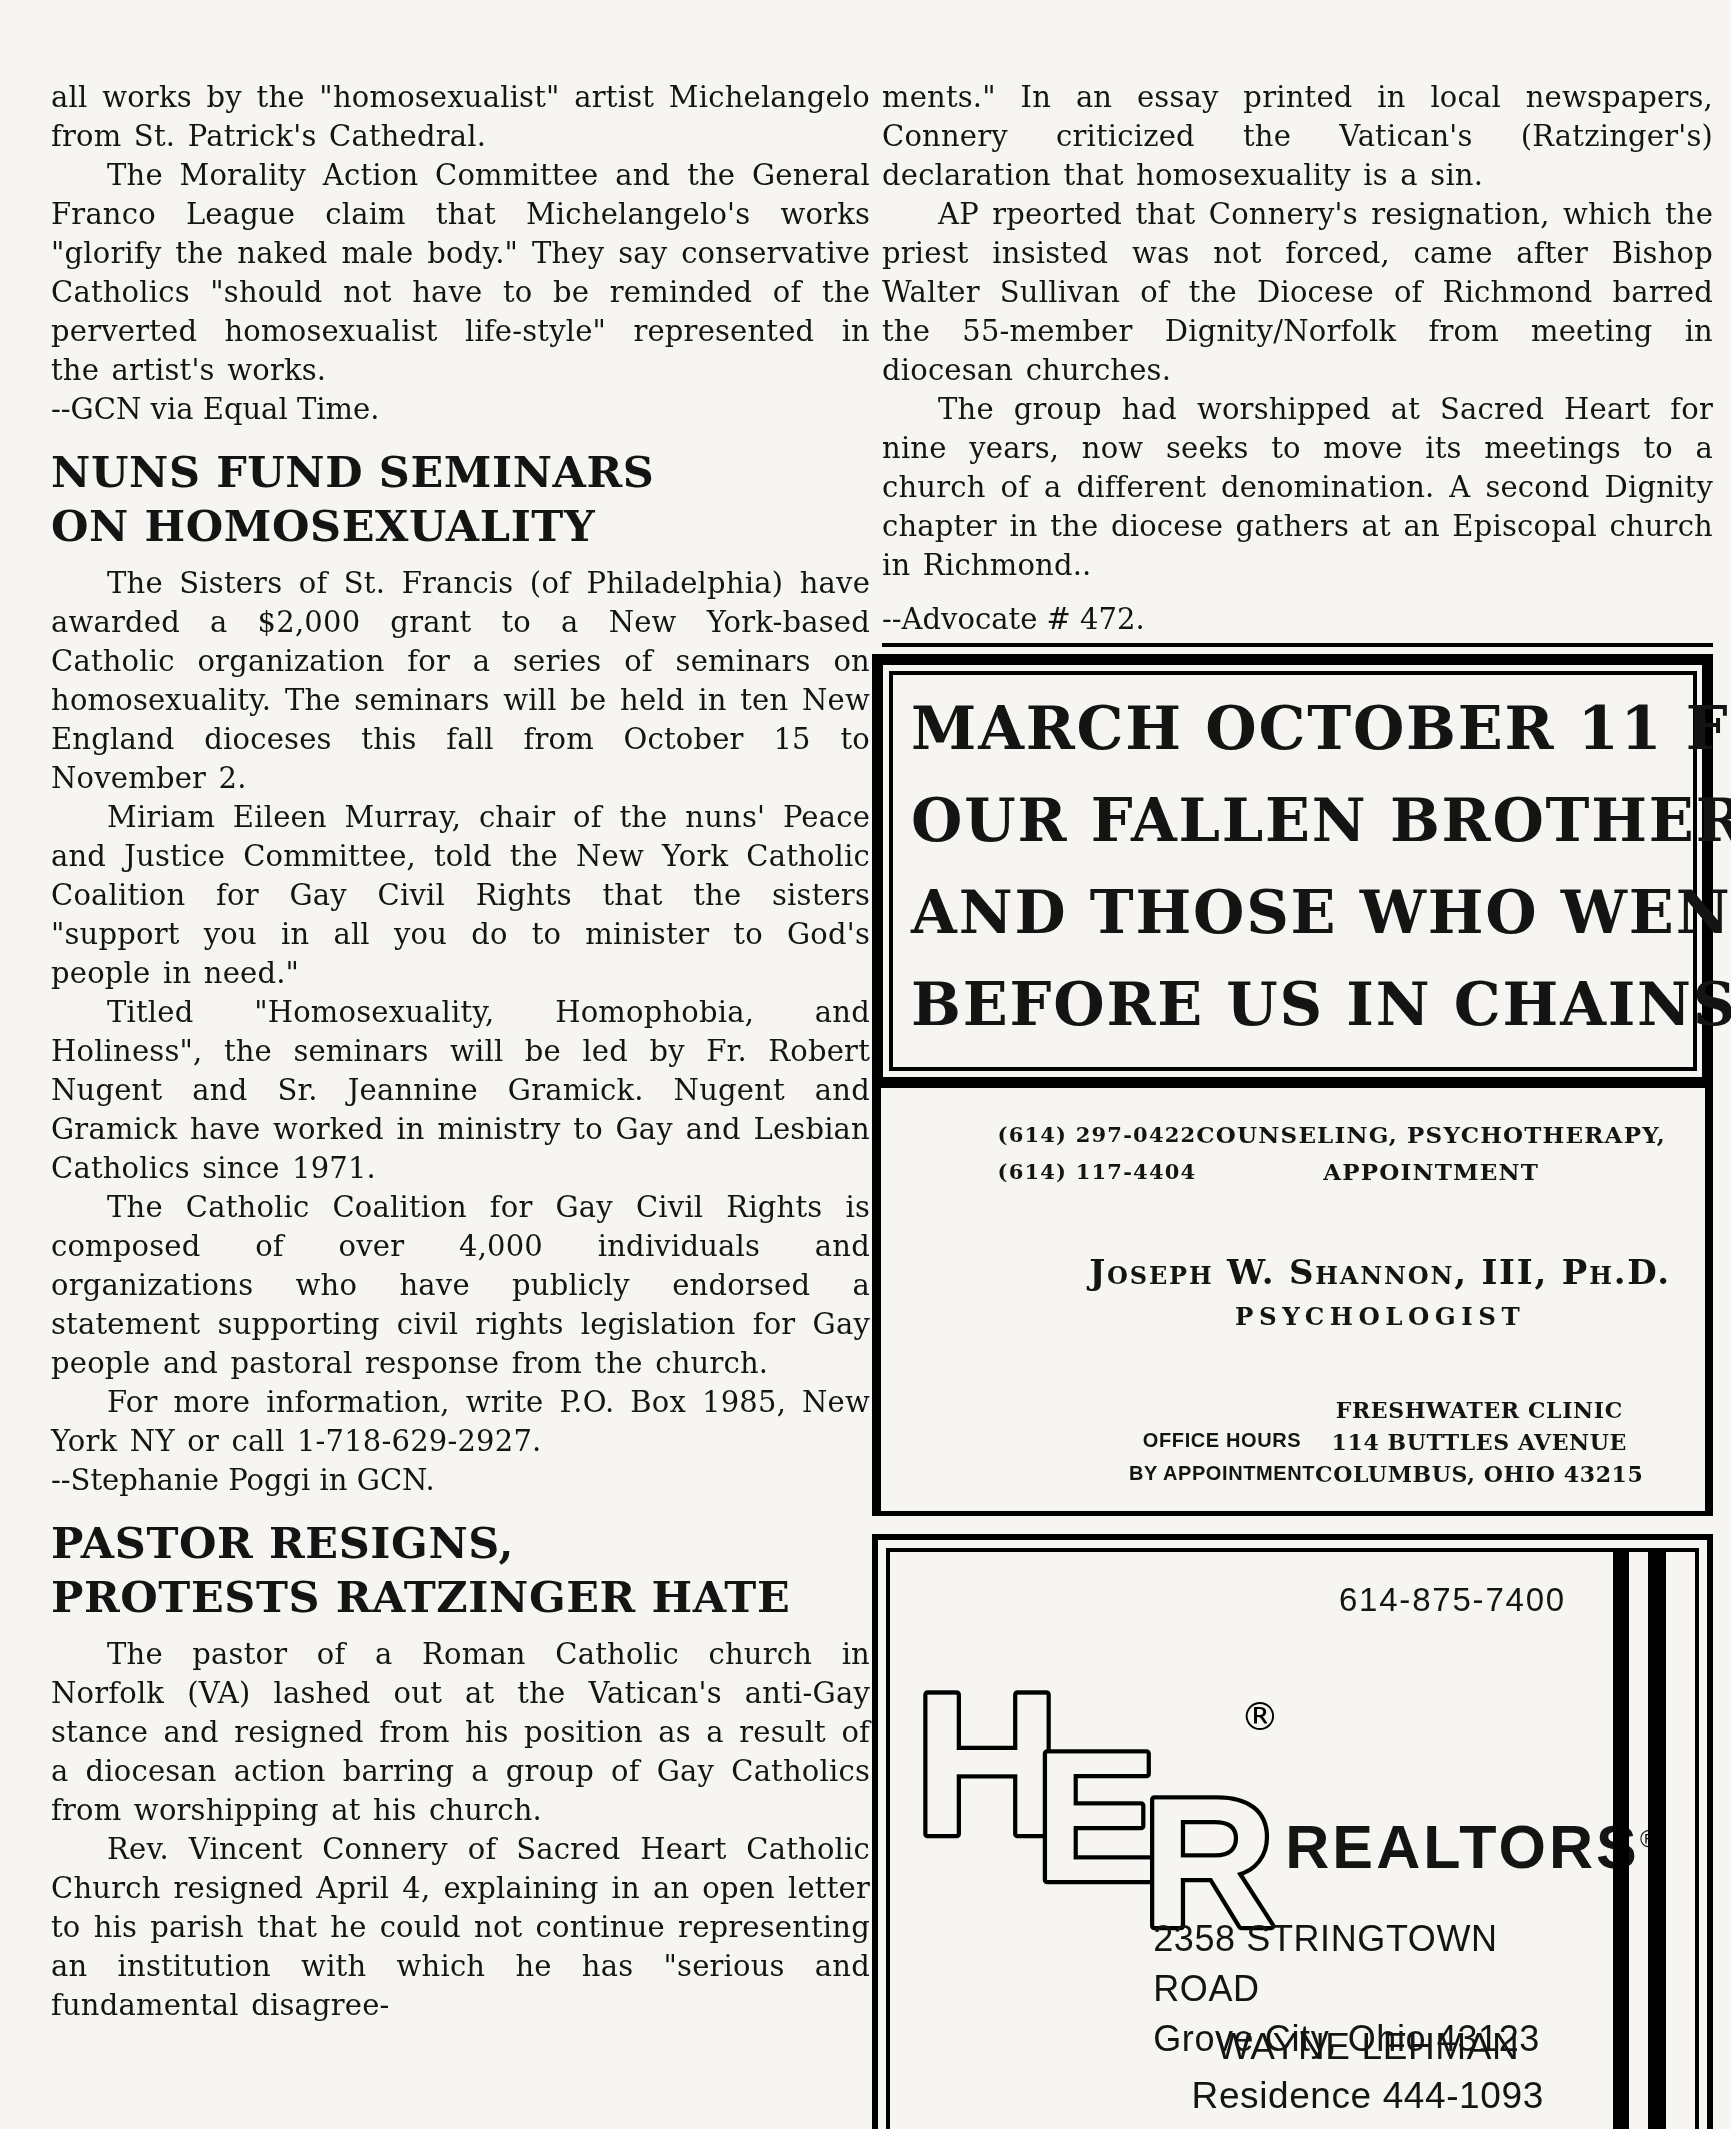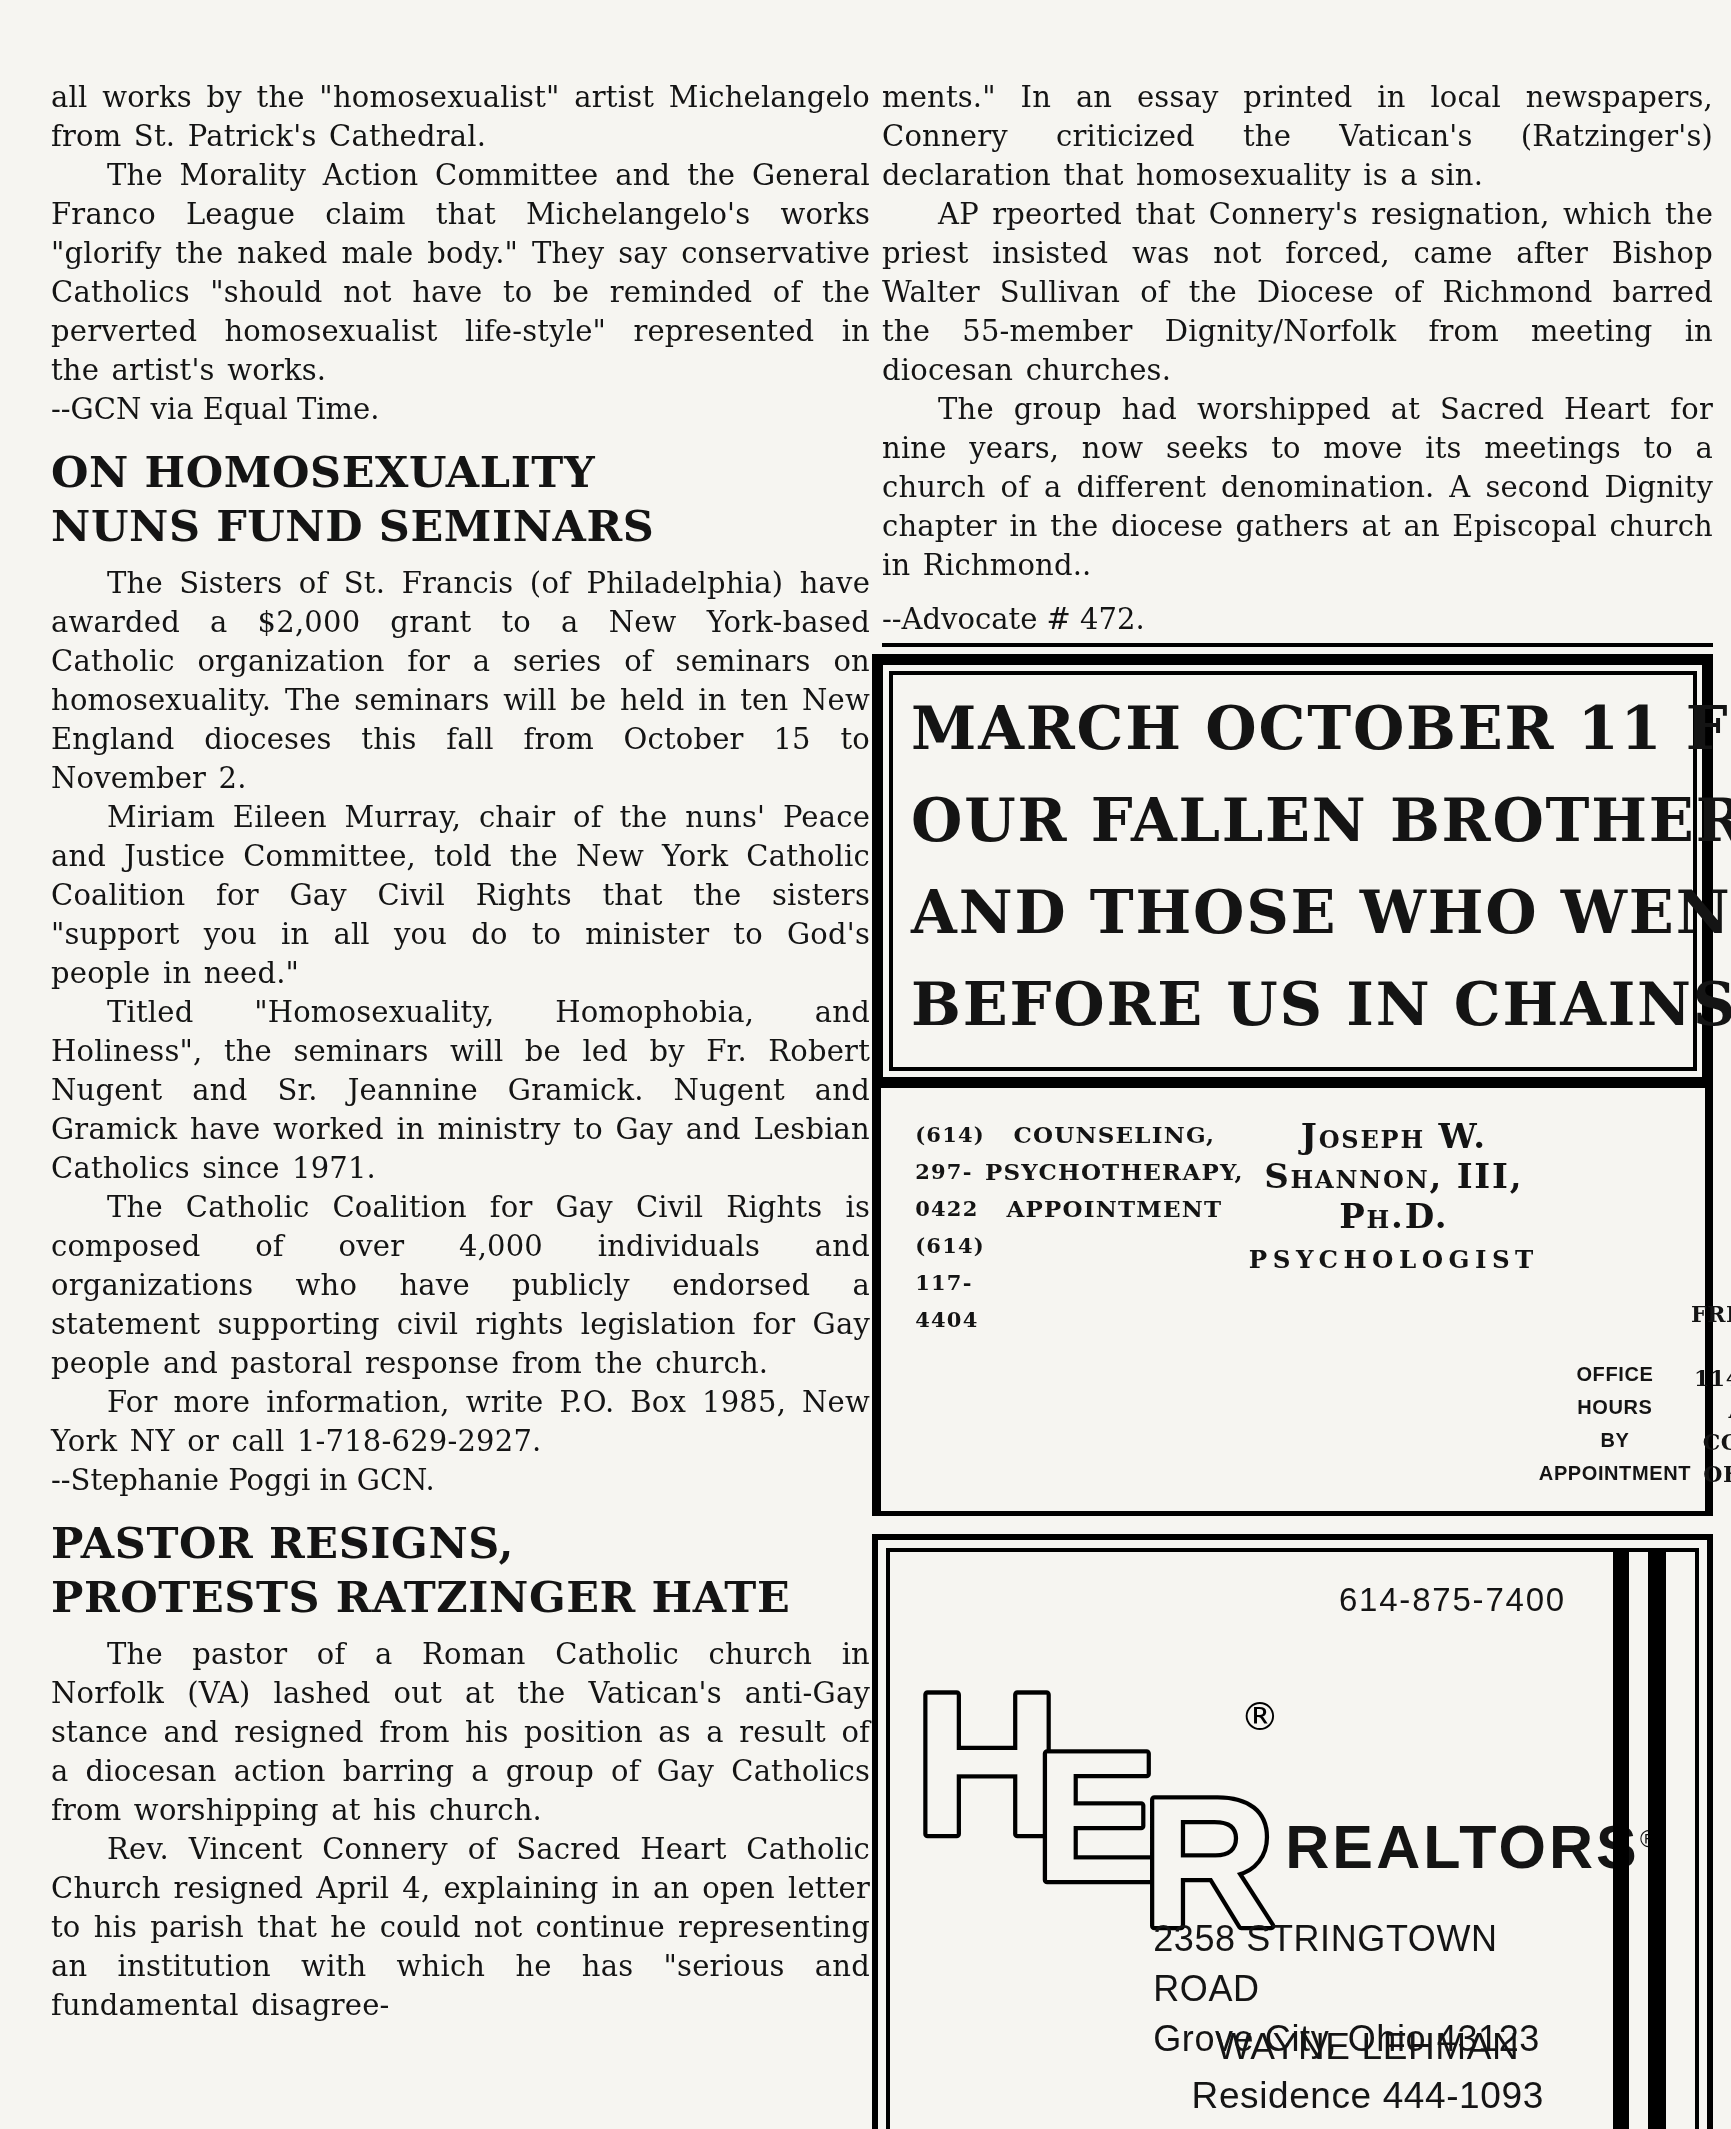--- a/index.html
+++ b/index.html
@@ -37,21 +37,21 @@
     font-family:"DejaVu Serif", serif;font-weight:bold;
     font-size:59px;line-height:92px;letter-spacing:1.8px;
     text-align:justify;text-align-last:justify;
     white-space:nowrap;
   }
   
   .card{
     margin-left:-9.8px;
     border-left:9.8px solid #000;border-right:8.6px solid #000;border-bottom:5.5px solid #000;
     height:374px;padding:27.6px 34px 21.4px 34px;
-    display:flex;justify-content:space-between;
+    display:flex;flex-direction:column;justify-content:space-between;align-items:flex-end;
   }
   .card-top{display:flex;justify-content:space-between;align-items:flex-start;}
   .phones{font-weight:bold;font-size:21px;line-height:37px;letter-spacing:1.2px;}
   .services{text-align:center;font-weight:bold;font-size:23px;line-height:37px;letter-spacing:1.2px;margin-right:5px;}
   .card-mid{text-align:center;}
   .card-name{font-size:34px;font-weight:bold;font-variant:small-caps;letter-spacing:1.8px;}
   .card-title{font-size:24.5px;font-weight:bold;letter-spacing:5.5px;margin-top:9.8px;}
   .card-bottom{display:flex;justify-content:space-between;align-items:flex-end;}
   .hours{font-family:"Liberation Sans", sans-serif;font-weight:bold;font-size:20px;line-height:33px;text-align:center;letter-spacing:0.6px;}
   .clinic{font-weight:bold;font-size:22px;line-height:32px;text-align:center;letter-spacing:0.6px;margin-right:27.6px;}
@@ -85,22 +85,22 @@
 <body>
 
 <div class="page">
 
   <div class="col col-left">
     <p class="body">all works by the "homosexualist" artist Michelangelo from St. Patrick's Cathedral.</p>
     <p class="body indent">The Morality Action Committee and the General Franco League claim that Michelangelo's works "glorify the naked male body." They say conservative Catholics "should not have to be reminded of the perverted homosexualist life-style" represented in the artist's works.</p>
     <p class="credit">--GCN via Equal Time.</p>
 
     <h2 class="headline">
+      <span class="hl">NUNS FUND SEMINARS</span>
       <span class="hl">ON HOMOSEXUALITY</span>
-      <span class="hl">NUNS FUND SEMINARS</span>
     </h2>
 
     <p class="body indent">The Sisters of St. Francis (of Philadelphia) have awarded a $2,000 grant to a New York-based Catholic organization for a series of seminars on homosexuality. The seminars will be held in ten New England dioceses this fall from October 15 to November 2.</p>
     <p class="body indent">Miriam Eileen Murray, chair of the nuns' Peace and Justice Committee, told the New York Catholic Coalition for Gay Civil Rights that the sisters "support you in all you do to minister to God's people in need."</p>
     <p class="body indent">Titled "Homosexuality, Homophobia, and Holiness", the seminars will be led by Fr. Robert Nugent and Sr. Jeannine Gramick. Nugent and Gramick have worked in ministry to Gay and Lesbian Catholics since 1971.</p>
     <p class="body indent">The Catholic Coalition for Gay Civil Rights is composed of over 4,000 individuals and organizations who have publicly endorsed a statement supporting civil rights legislation for Gay people and pastoral response from the church.</p>
     <p class="body indent">For more information, write P.O. Box 1985, New York NY or call 1-718-629-2927.</p>
     <p class="credit">--Stephanie Poggi in GCN.</p>
 
     <h2 class="headline">

